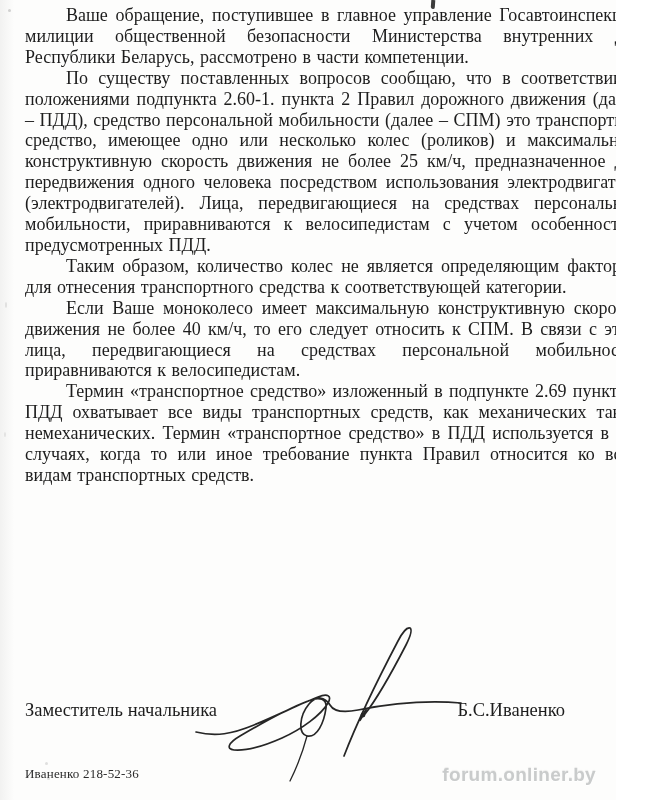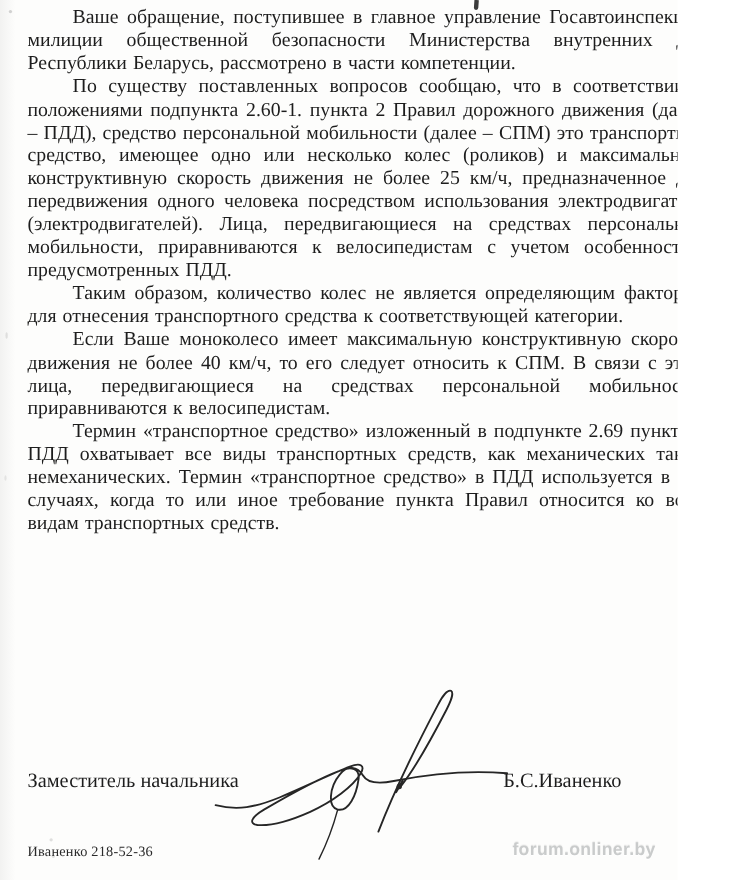--- a/index.html
+++ b/index.html
@@ -50,21 +50,21 @@
     position:absolute;
     left:180px; top:615px;
     width:300px; height:185px;
     pointer-events:none;
   }
   .watermark {
     position:absolute;
     right:20px; top:764px;
     font-family:"Liberation Sans", sans-serif;
     font-weight:bold;
-    font-size:16px;
+    font-size:19px;
     letter-spacing:0.3px;
     color:#c9cbcb;
     text-shadow:0 1px 0 #ffffff, 0 -1px 1px rgba(0,0,0,0.07);
   }
   .top-artifact {
     position:absolute;
     left:431px; top:0;
     width:4px; height:9px;
     background:#3c3c3c;
     border-radius:0 0 2px 2px;

